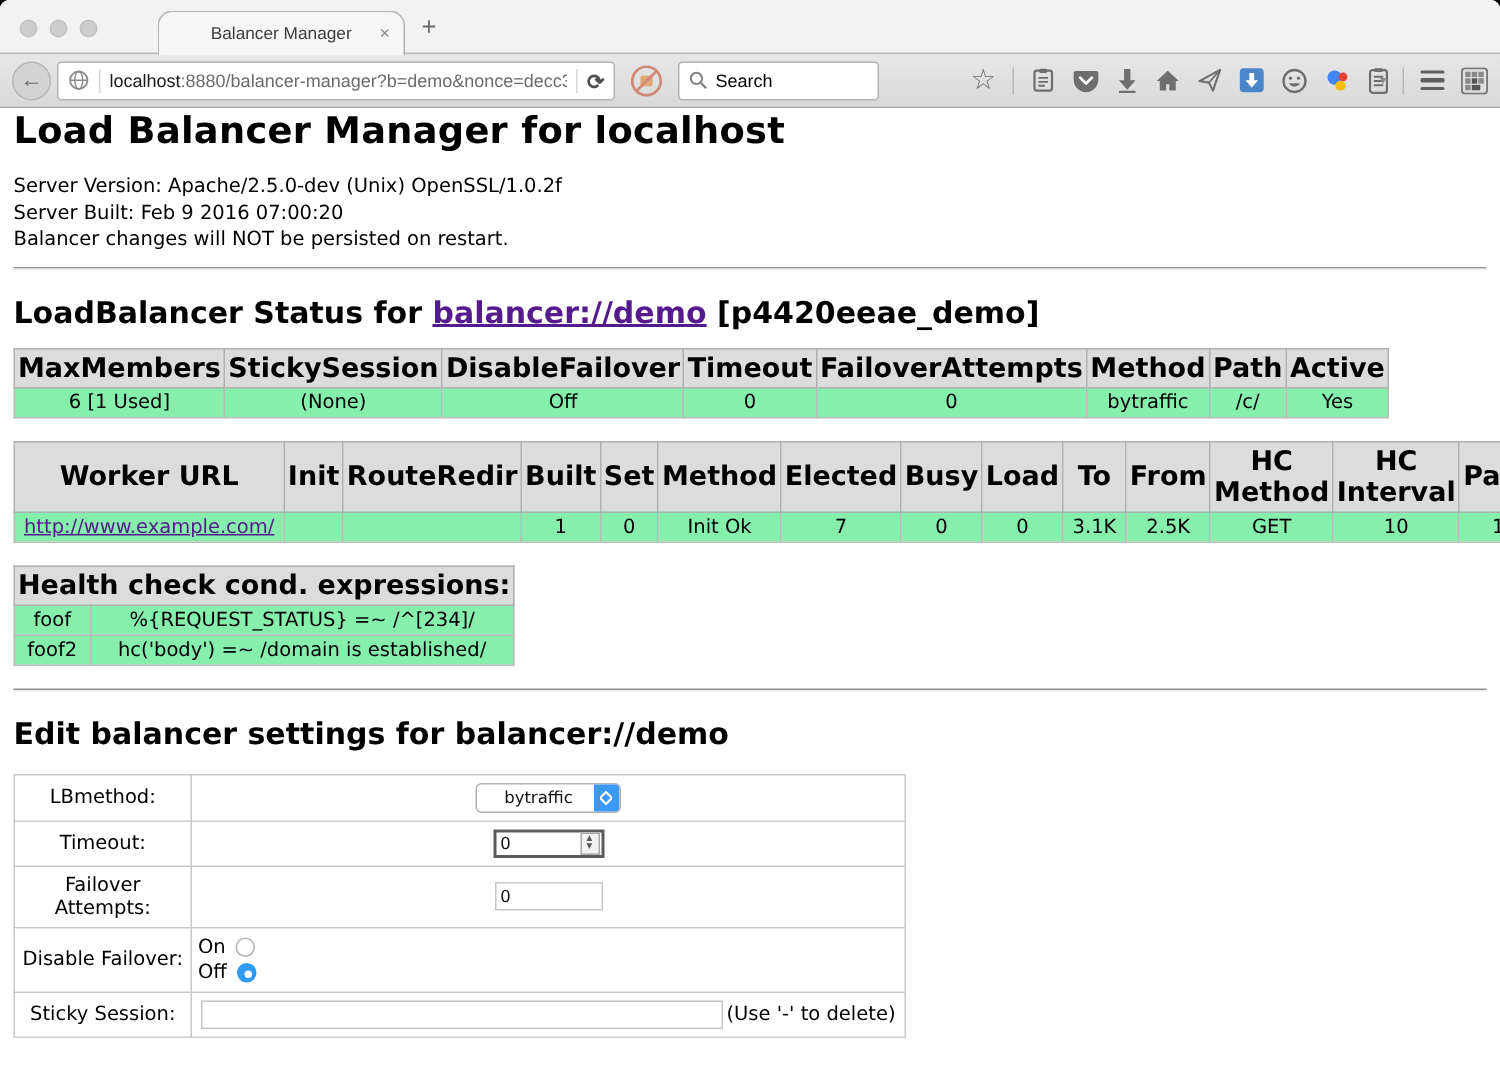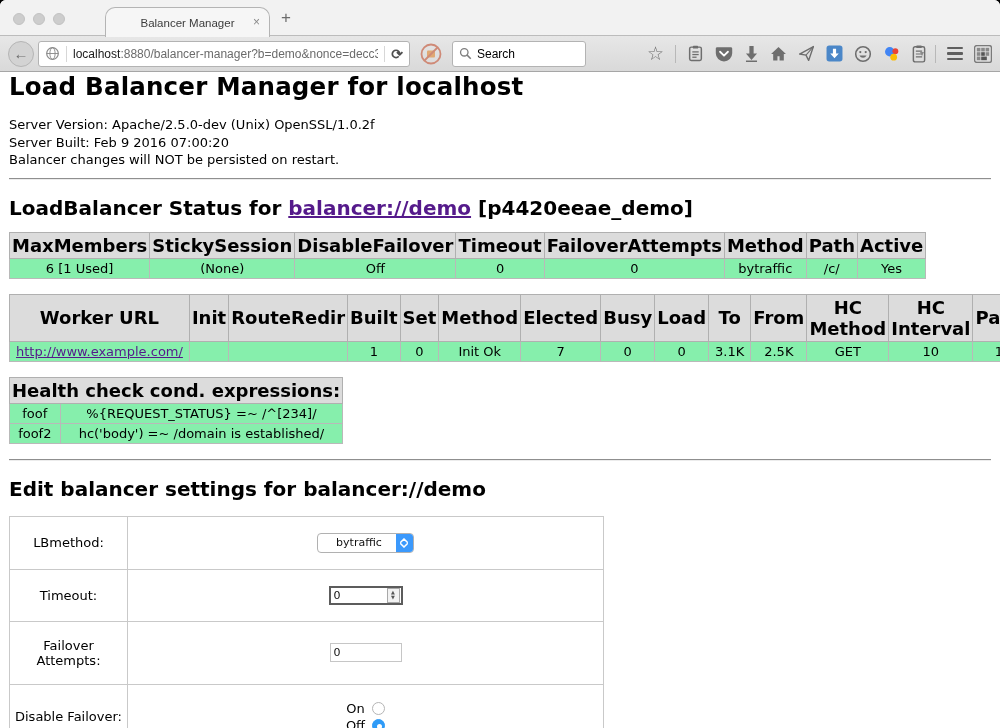--- a/index.html
+++ b/index.html
@@ -49,35 +49,35 @@
   a.vlink { color:#551a8b; text-decoration:underline; font-weight:bold; }
   a.wlink { color:#551a8b; text-decoration:underline; }
 
   table.data { border-collapse:collapse; margin-bottom:15px; }
   table.data th { background:#dcdcdc; border:1px solid #b0b0b0; font-size:18px; font-weight:bold; padding:2px 2px; text-align:center; }
   table.data td { border:1px solid #b9b9b9; font-size:13px; padding:2px 6px; text-align:center; background:#86efac; }
   td.cell-left { text-align:left; }
 
   
   table.form { border-collapse:collapse; width:595px; margin-top:15px; }
-  table.form td { border:1px solid #c9c9c9; font-size:13px; padding:16px 4px; }
+  table.form td { border:1px solid #c9c9c9; font-size:13px; padding:5px 4px; }
   table.form { border:1px solid #999; }
   td.flabel { width:118px; text-align:center; }
   td.fval { text-align:center; }
   .selectbox { display:inline-flex; align-items:center; height:20px; border:1px solid #b1b1b1; border-radius:4px; background:#fff; overflow:hidden; vertical-align:middle; }
   .selectbox .sval { font-size:11px; padding:0 14px 0 18px; color:#111; }
   .stepper { width:17px; height:20px; background:#3b99fc; display:flex; flex-direction:column; align-items:center; justify-content:center; border-radius:0 3px 3px 0; }
   .stepper svg { display:block; }
   .numwrap { display:inline-flex; align-items:center; border:2px solid #5c5c5c; background:#fff; width:74px; height:19px; vertical-align:middle; }
   .numwrap .nval { flex:1; font-size:11px; text-align:left; padding-left:3px; color:#111; }
   .spin { width:13px; height:15px; border:1px solid #a8a8a8; background:#f2f2f2; margin-right:1px;
           display:flex; flex-direction:column; align-items:center; justify-content:center; font-size:5px; color:#555; line-height:1.1; }
   .plaininput { display:inline-block; border:1px solid #c6c6c6; background:#fff; height:19px; vertical-align:middle; font-size:11px; text-align:left; padding:2px 3px; color:#111; }
   .w70 { width:72px; }
-  .radios { display:flex; flex-direction:column; align-items:center; gap:2px; }
+  .radios { display:flex; flex-direction:column; align-items:flex-start; gap:2px; }
   .radiorow { display:flex; align-items:center; gap:7px; }
   .radio { width:13px; height:13px; border-radius:50%; border:1px solid #b5b5b5; background:#fff; }
   .radio.checked { background:#2f9bf7; border-color:#2f9bf7; position:relative; }
   .radio.checked::after { content:""; position:absolute; left:4px; top:4px; width:5px; height:5px; border-radius:50%; background:#fff; }
   .stickyrow { display:flex; align-items:center; justify-content:space-between; padding:0 2px; }
   .sticky-input { width:348px; }
   .note { font-size:13px; white-space:nowrap; }
 </style>
 </head>
 <body>

